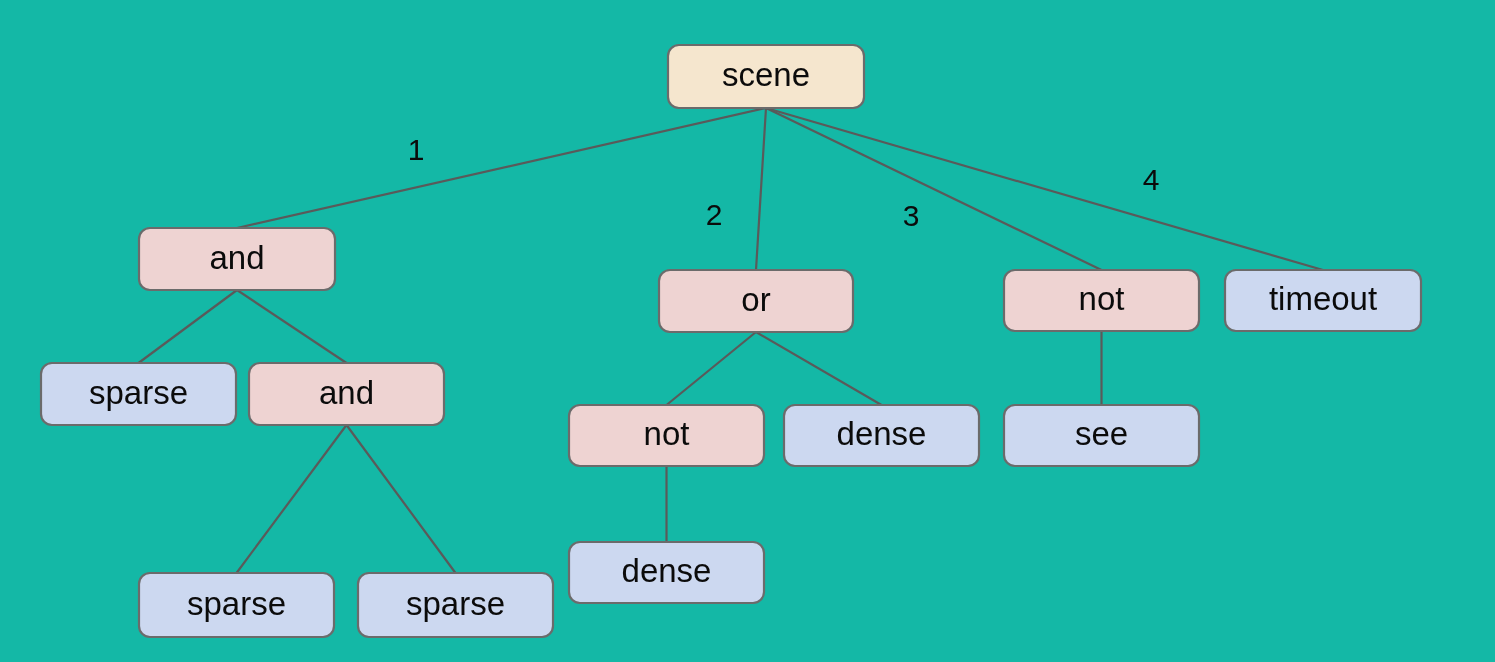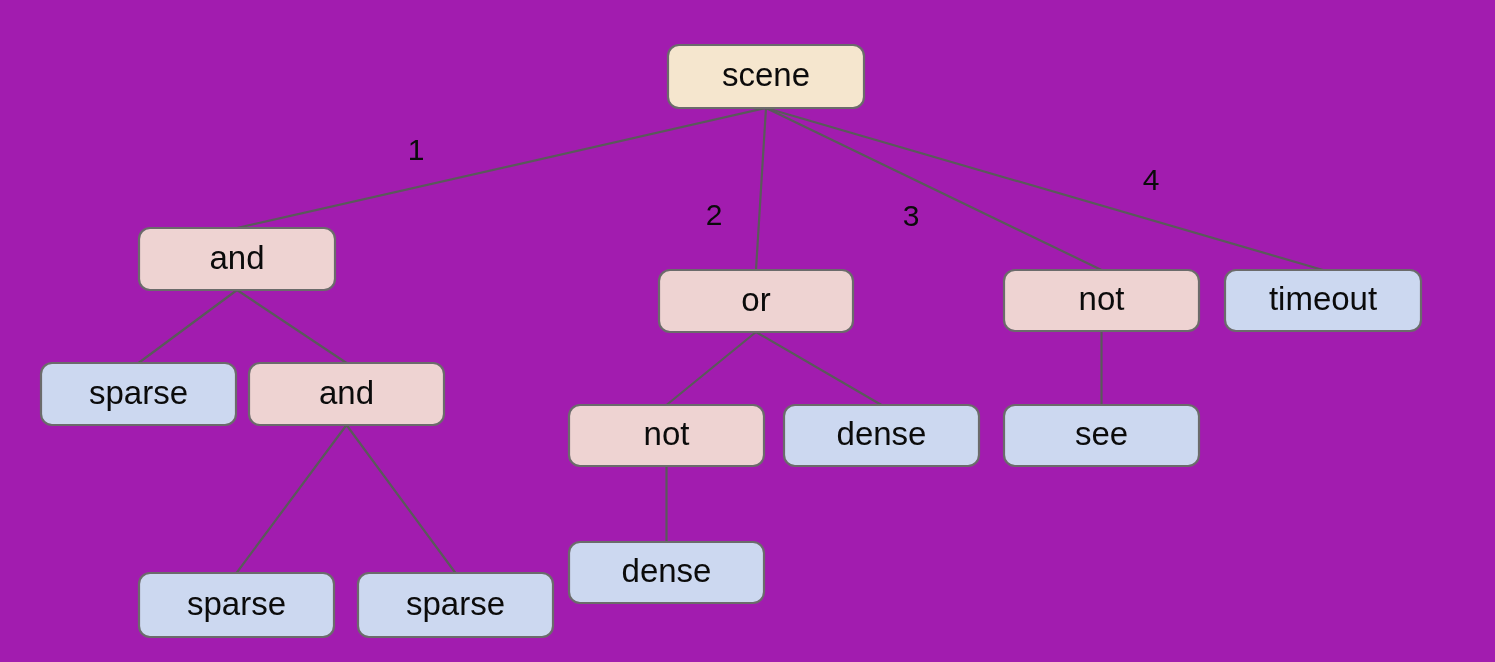--- a/index.html
+++ b/index.html
@@ -44,21 +44,21 @@
     font-family: "Liberation Sans", sans-serif;
     font-size: 30px;
     fill: #0b0b0b;
     text-anchor: middle;
     dominant-baseline: middle;
   }
 </style>
 </head>
 <body>
 
-<div id="canvas-wrap" style="background: #a21caf; width: 1495px; height: 662px;">
+<div id="canvas-wrap" style="background: #14b8a6; width: 1495px; height: 662px;">
   <svg id="tree-svg" viewBox="0 0 1495 662">
     <g id="edges-layer">
         <line x1="766" y1="108" x2="237" y2="228" class="edge-line" stroke="#5a5a5a"></line>
         <line x1="766" y1="108" x2="756" y2="270" class="edge-line" stroke="#5a5a5a"></line>
         <line x1="766" y1="108" x2="1101.5" y2="270" class="edge-line" stroke="#5a5a5a"></line>
         <line x1="766" y1="108" x2="1323" y2="270" class="edge-line" stroke="#5a5a5a"></line>
         <line x1="237" y1="290" x2="138.5" y2="363" class="edge-line" stroke="#5a5a5a"></line>
         <line x1="237" y1="290" x2="346.5" y2="363" class="edge-line" stroke="#5a5a5a"></line>
         <line x1="346.5" y1="425" x2="236.5" y2="573" class="edge-line" stroke="#5a5a5a"></line>
         <line x1="346.5" y1="425" x2="455.5" y2="573" class="edge-line" stroke="#5a5a5a"></line>

